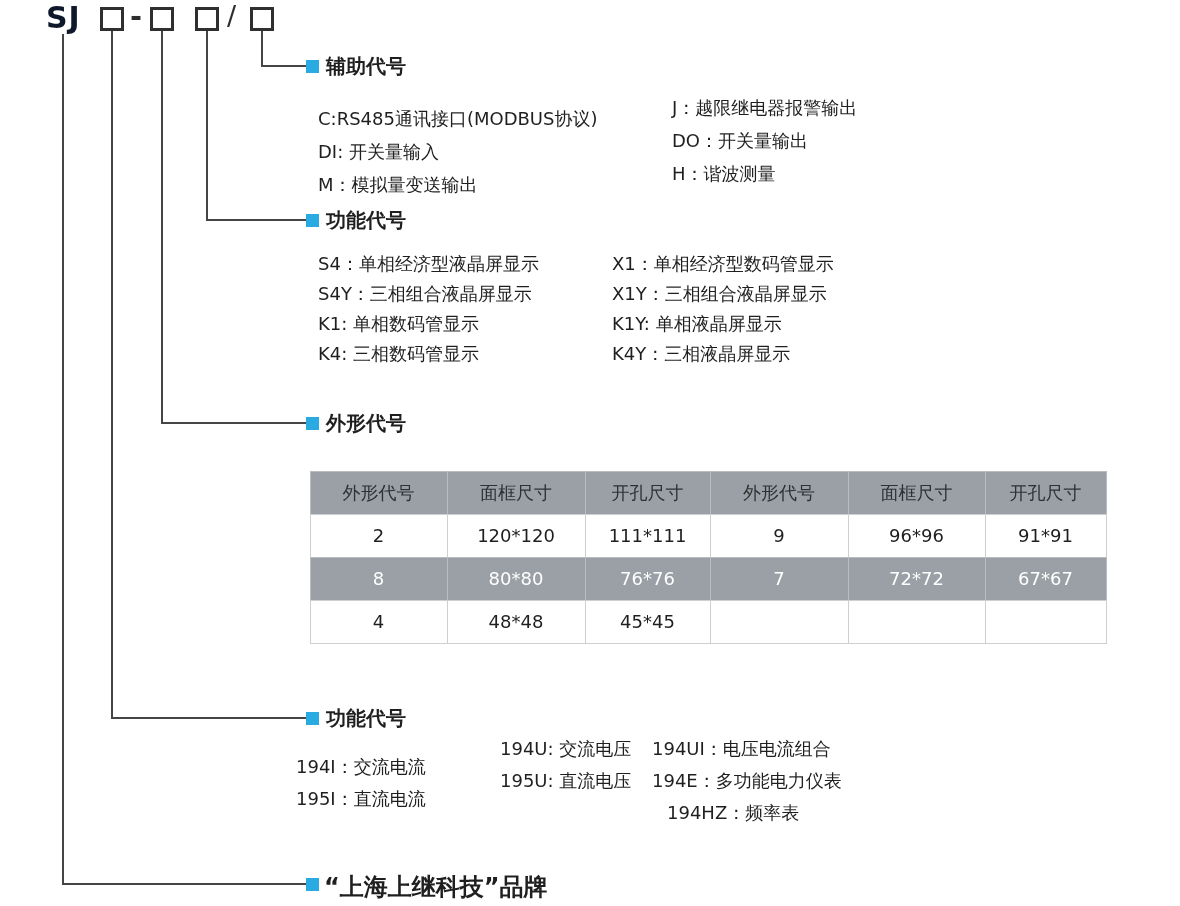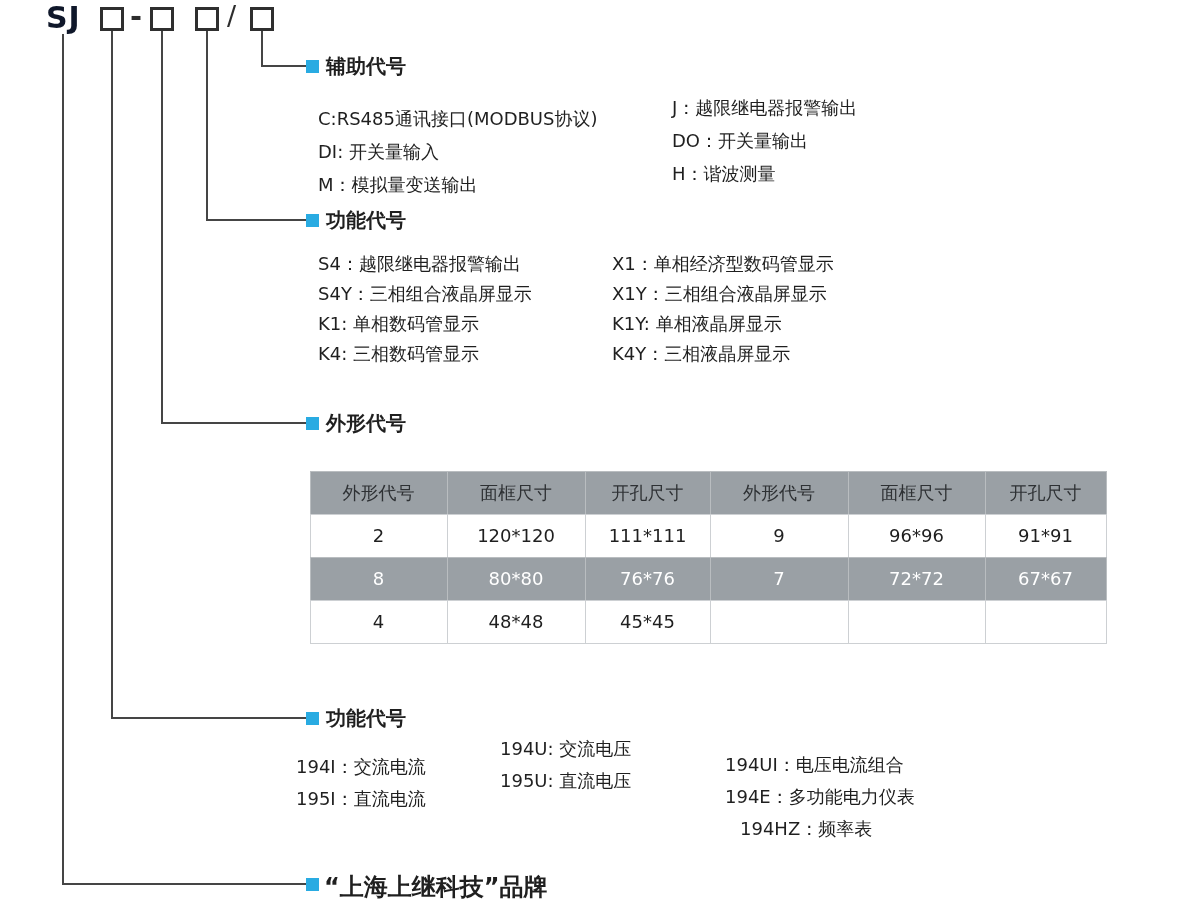--- a/index.html
+++ b/index.html
@@ -84,21 +84,21 @@
   </div>
   <div class="col lh33" style="left:672px; top:91px;">
     <span>J：越限继电器报警输出</span>
     <span>DO：开关量输出</span>
     <span>H：谐波测量</span>
   </div>
 
   <div class="bullet" style="left:306px; top:214px;"></div>
   <div class="sec-title" style="left:326px; top:207px;">功能代号</div>
   <div class="col lh30" style="left:318px; top:249px;">
-    <span>S4：越限继电器报警输出</span>
+    <span>S4：单相经济型液晶屏显示</span>
     <span>S4Y：三相组合液晶屏显示</span>
     <span>K1: 单相数码管显示</span>
     <span>K4: 三相数码管显示</span>
   </div>
   <div class="col lh30" style="left:612px; top:249px;">
     <span>X1：单相经济型数码管显示</span>
     <span>X1Y：三相组合液晶屏显示</span>
     <span>K1Y: 单相液晶屏显示</span>
     <span>K4Y：三相液晶屏显示</span>
   </div>
@@ -139,21 +139,21 @@
   <div class="bullet" style="left:306px; top:712px;"></div>
   <div class="sec-title" style="left:326px; top:705px;">功能代号</div>
   <div class="col lh32" style="left:296px; top:733px;margin-top:18px;">
     <span>194I：交流电流</span>
     <span>195I：直流电流</span>
   </div>
   <div class="col lh32" style="left:500px; top:733px;">
     <span>194U: 交流电压</span>
     <span>195U: 直流电压</span>
   </div>
-  <div class="col lh32" style="left:725px; top:733px;margin-top:16px;">
+  <div class="col lh32" style="left:652px; top:733px;">
     <span>194UI：电压电流组合</span>
     <span>194E：多功能电力仪表</span>
     <span class="indent">194HZ：频率表</span>
   </div>
 
   <div class="bullet" style="left:306px; top:878px;"></div>
   <div class="sec-title" style="left:324px; top:871px; font-size:24px;">“上海上继科技”品牌</div>
 
 </div>
 

